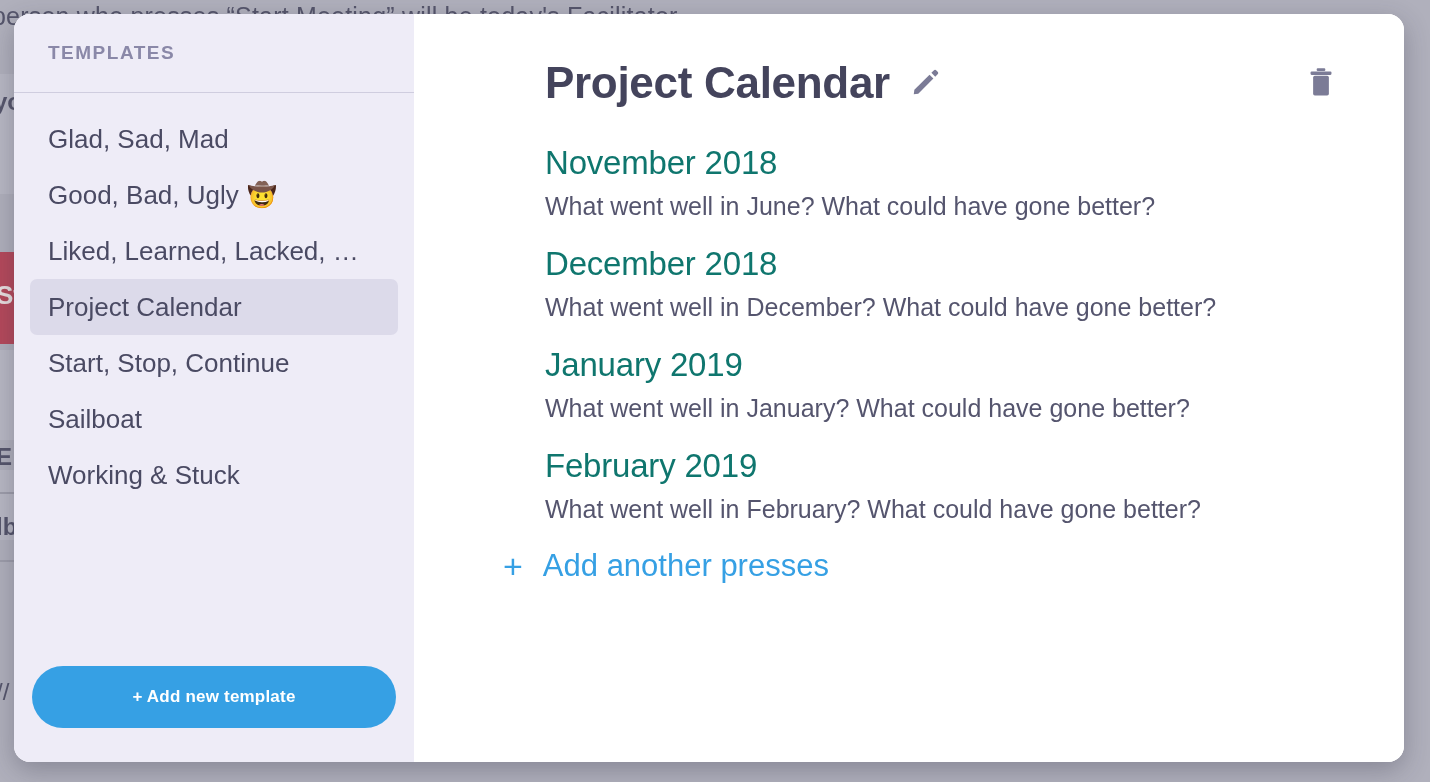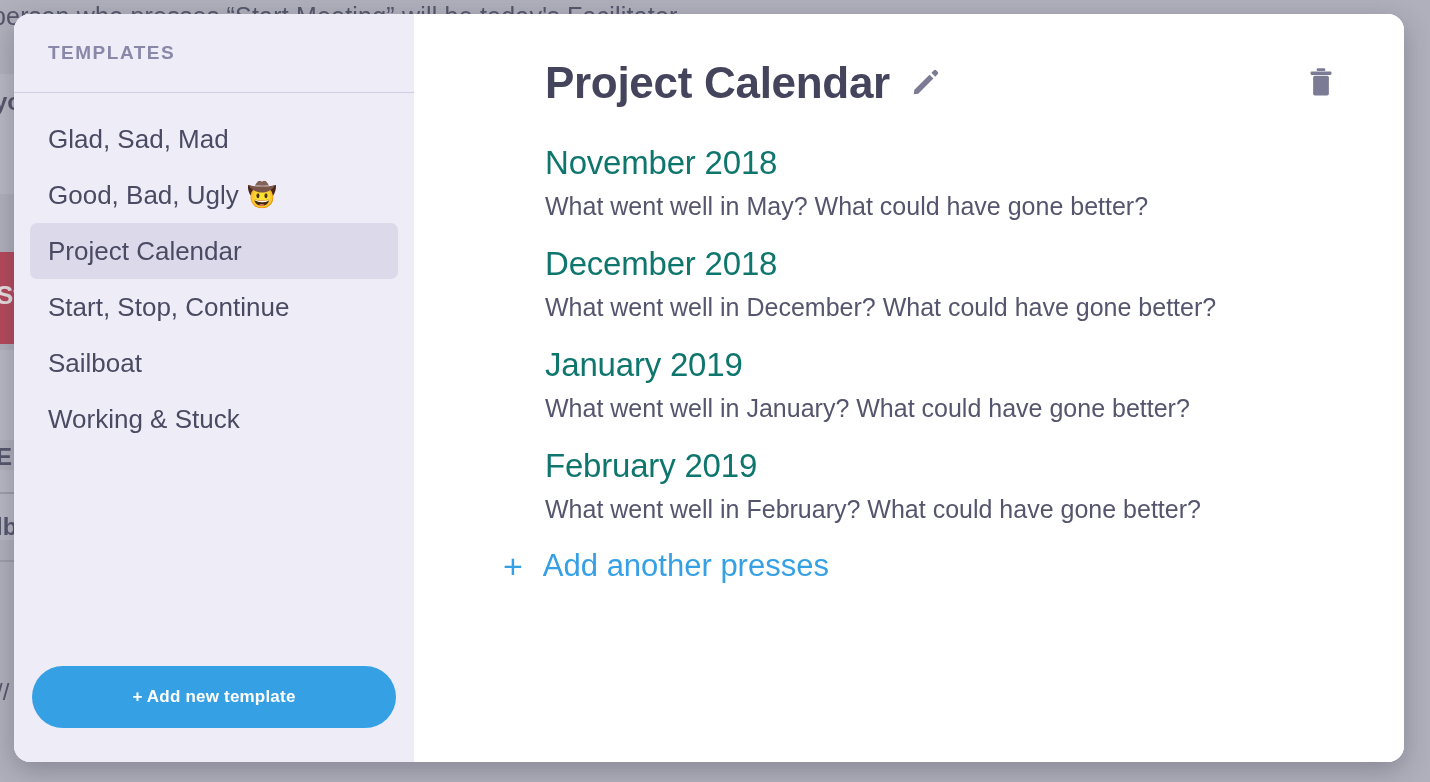--- a/index.html
+++ b/index.html
@@ -239,20 +239,23 @@
 
       <div class="template-item">
         <span>Glad, Sad, Mad</span>
       </div>
 
       <div class="template-item">
         <span>Good, Bad, Ugly</span>
         <span class="tmpl-emoji">🤠</span>
       </div>
 
+      <div class="template-item">
+        <span>Liked, Learned, Lacked, …</span>
+      </div>
 
       <div class="template-item selected">
         <span>Project Calendar</span>
       </div>
 
       <div class="template-item">
         <span>Start, Stop, Continue</span>
       </div>
 
       <div class="template-item">
@@ -288,21 +291,21 @@
         <svg width="30" height="32" viewBox="0 0 24 26" aria-hidden="true">
           <rect x="8.5" y="1" width="7" height="2.2" rx="0.8" fill="#7b7b96"></rect>
           <rect x="3.5" y="3.6" width="17" height="2.8" rx="0.9" fill="#7b7b96"></rect>
           <rect x="5.6" y="7.2" width="12.8" height="16" rx="1.4" fill="#7b7b96"></rect>
         </svg>
       </span>
     </header>
 
     <div class="prompt-block">
       <div class="prompt-month">November 2018</div>
-      <div class="prompt-question">What went well in May? What could have gone better?</div>
+      <div class="prompt-question">What went well in June? What could have gone better?</div>
     </div>
 
     <div class="prompt-block">
       <div class="prompt-month">December 2018</div>
       <div class="prompt-question">What went well in December? What could have gone better?</div>
     </div>
 
     <div class="prompt-block">
       <div class="prompt-month">January 2019</div>
       <div class="prompt-question">What went well in January? What could have gone better?</div>

